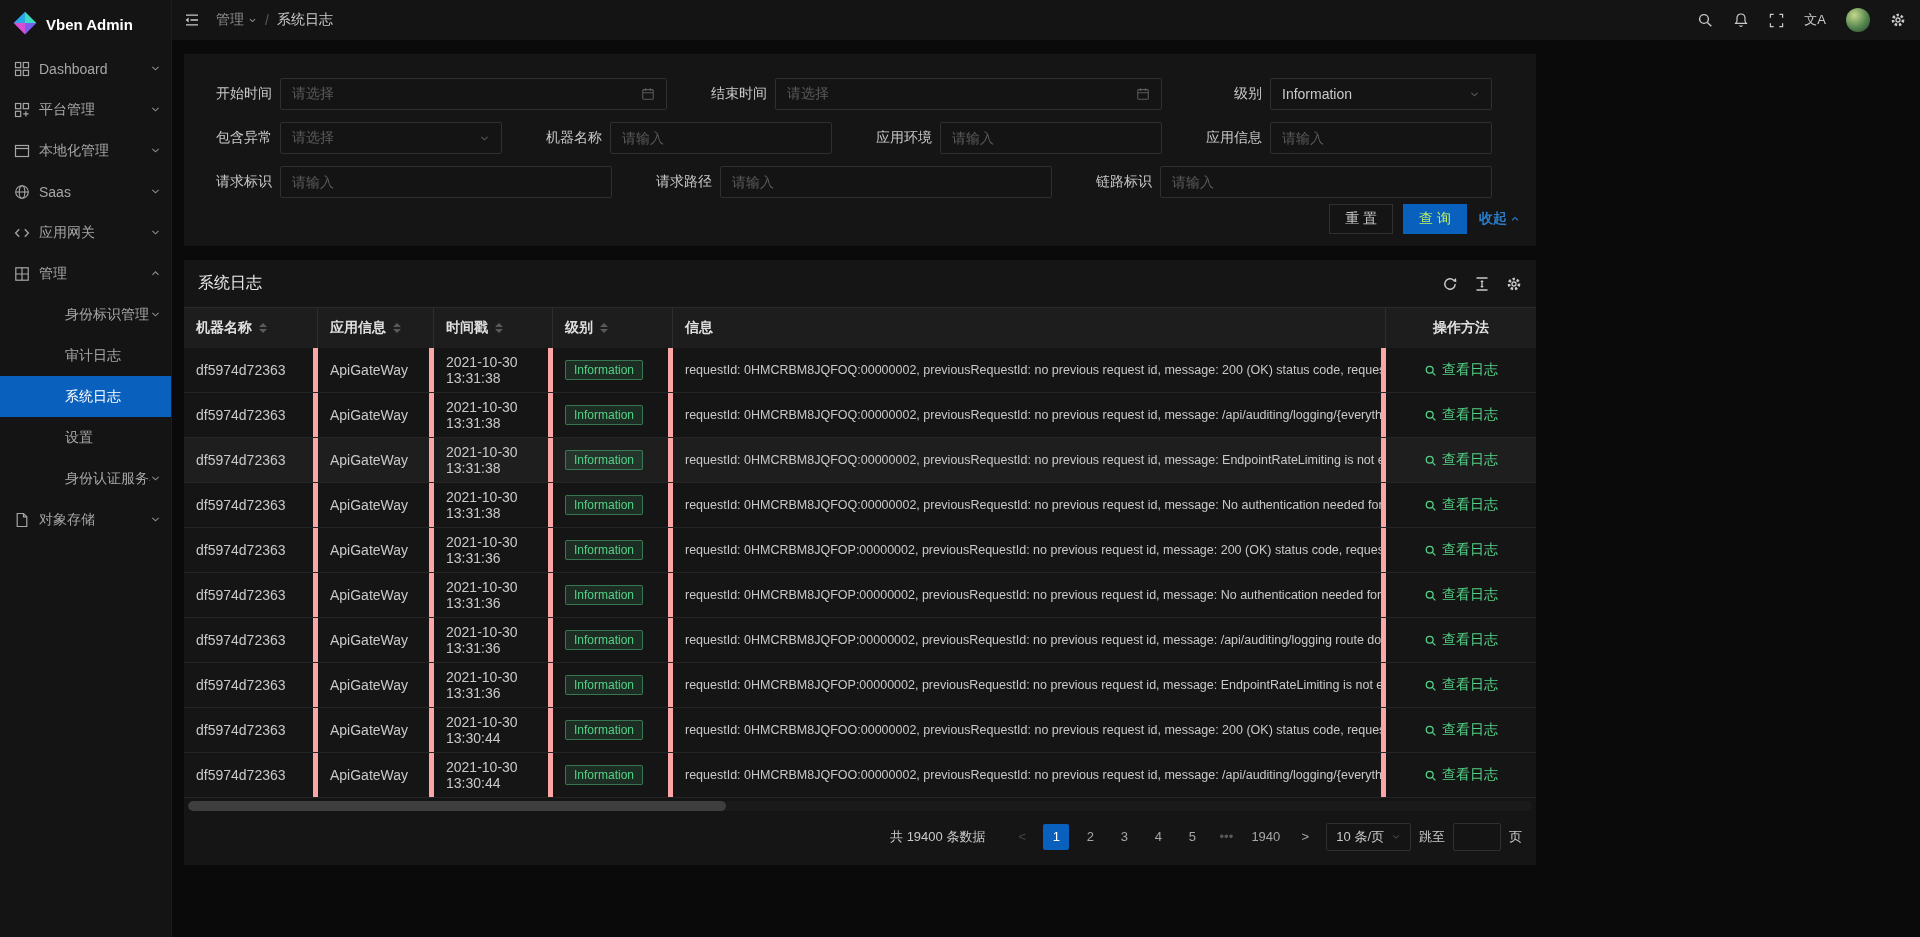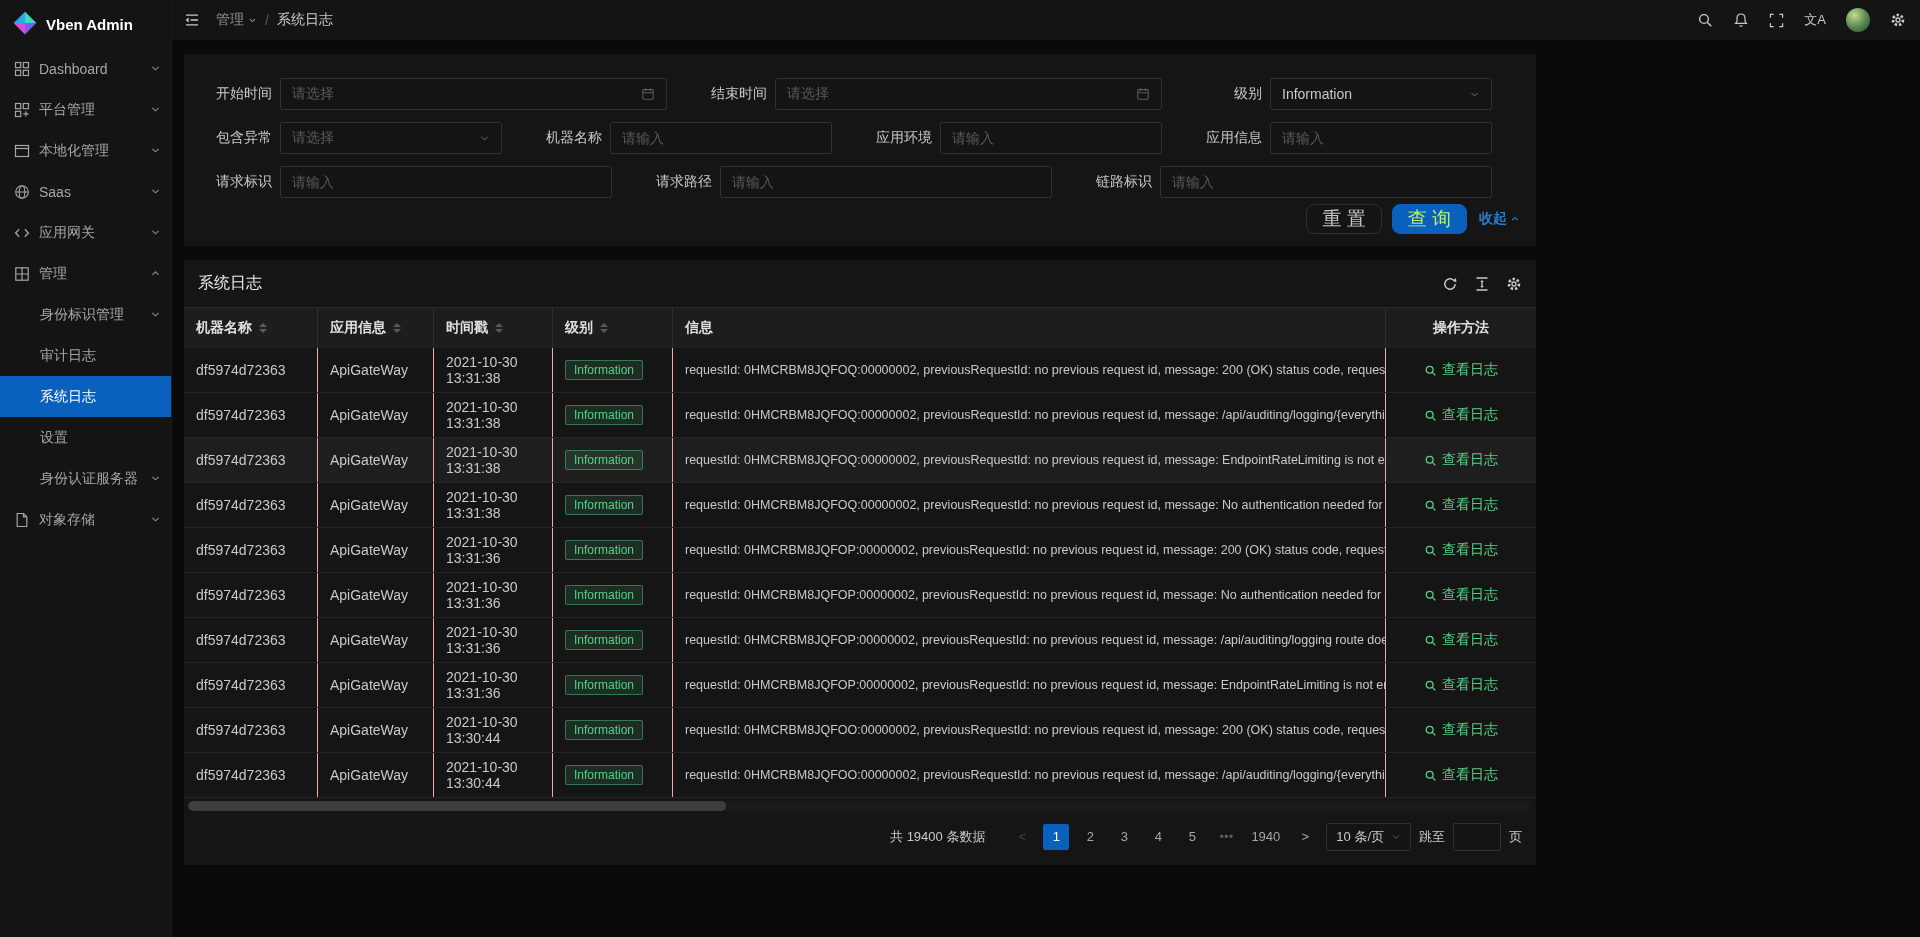--- a/index.html
+++ b/index.html
@@ -8,21 +8,21 @@
 
   
   .sidebar { position:absolute; left:0; top:0; bottom:0; width:172px; background:#141414; border-right:1px solid #1d1d1d; z-index:5; }
   .logo-row { height:48px; display:flex; align-items:center; gap:8px; padding:0 10px 0 12px; cursor:pointer; }
   .logo-title { color:#ffffff; font-size:15px; font-weight:700; white-space:nowrap; }
   .menu-item { height:41px; display:flex; align-items:center; padding:0 10px 0 14px; color:#a6a6a6; cursor:pointer; }
   .mi-icon { width:16px; height:16px; display:flex; flex:none; }
   .mi-icon svg { width:16px; height:16px; }
   .mi-label { flex:1; margin-left:9px; font-size:14px; white-space:nowrap; overflow:hidden; }
   .mi-chev { color:#8c8c8c; display:flex; flex:none; }
-  .submenu-item { height:41px; display:flex; align-items:center; padding:0 10px 0 40px; color:#a6a6a6; cursor:pointer; }
+  .submenu-item { height:41px; display:flex; align-items:center; padding:0 10px 0 65px; color:#a6a6a6; cursor:pointer; }
   .submenu-item .mi-label { margin-left:0; }
   .menu-item.active, .submenu-item.active { background:#0960bd; color:#fff; }
 
   
   .header { position:absolute; left:172px; right:0; top:0; height:40px; background:#141414; display:flex; align-items:center; padding:0 14px 0 12px; z-index:4; }
   .fold { color:#c9c9c9; display:flex; margin-right:16px; cursor:pointer; }
   .breadcrumb { display:flex; align-items:center; gap:8px; font-size:14px; }
   .bc-section { color:#8c8c8c; display:flex; align-items:center; gap:4px; cursor:pointer; }
   .bc-sep { color:#5a5a5a; }
   .bc-page { color:#c9c9c9; }
@@ -40,39 +40,39 @@
   .field { display:flex; align-items:center; padding-right:28px; min-width:0; }
   .span6 { grid-column:span 6; } .span8 { grid-column:span 8; } .span9 { grid-column:span 9; }
   .f-label { width:72px; text-align:right; margin-right:8px; color:#c9c9c9; font-size:14px; white-space:nowrap; flex:none; }
   .control { flex:1; height:32px; background:#141414; border:1px solid #303030; border-radius:2px; display:flex; align-items:center; padding:0 11px; font-size:14px; cursor:pointer; min-width:0; }
   .control .ph { color:#5a5a5a; flex:1; white-space:nowrap; overflow:hidden; }
   .control .val { color:#c9c9c9; flex:1; white-space:nowrap; overflow:hidden; }
   .ctrl-icon { color:#5a5a5a; display:flex; flex:none; }
   input.control { color:#c9c9c9; outline:none; cursor:text; }
   input::placeholder { color:#5a5a5a; }
   .f-actions { display:flex; justify-content:flex-end; align-items:center; gap:10px; margin-top:4px; }
-  .btn { height:30px; padding:0 15px; border-radius:8px; font-size:19px; display:flex; align-items:center; cursor:pointer; white-space:nowrap; }
+  .btn { height:30px; padding:0 15px; border-radius:0; font-size:14px; display:flex; align-items:center; cursor:pointer; white-space:nowrap; }
   .btn-reset { background:#141414; border:1px solid #303030; color:#c9c9c9; }
   .btn-primary { background:#0960bd; border:1px solid #0960bd; color:#bef264; }
   .collapse-link { color:#2a7dc9; display:flex; align-items:center; gap:3px; cursor:pointer; font-size:14px; margin-left:2px;font-weight:bold; }
 
   
   .table-card { background:#151515; margin-top:14px; padding-bottom:10px; }
   .tc-head { display:flex; align-items:center; padding:13px 14px; }
   .tc-title { font-size:16px; color:#eaeaea; flex:1; }
   .tc-tools { display:flex; gap:16px; color:#c9c9c9; align-items:center; }
   .tool { display:flex; cursor:pointer; }
 
   .thead, .trow { display:grid; grid-template-columns:134px 116px 119px 120px 1fr 150px; }
   .thead { background:#1d1d1d; border-top:1px solid #2a2a2a; }
   .th { padding:0 12px; height:40px; display:flex; align-items:center; color:#e0e0e0; font-weight:700; font-size:14px; border-right:1px solid #2e2e2e; }
   .th:last-child { border-right:none; justify-content:center; }
   .trow { border-bottom:1px solid #242424; }
   .trow.hovered { background:#1e1e1e; }
-  .td { padding:0 12px; height:44px; display:flex; align-items:center; border-right:1px solid #fca5a5; font-size:14px; color:#c9c9c9; min-width:0; }
+  .td { padding:0 12px; height:44px; display:flex; align-items:center; border-right:5px solid #fca5a5; font-size:14px; color:#c9c9c9; min-width:0; }
   .td:last-child { border-right:none; justify-content:center; }
   .c-msg { font-size:12.5px; overflow:hidden; }
   .msg-text { white-space:nowrap; flex:none; }
   .badge { font-size:12px; padding:2px 8px; border-radius:2px; background:rgba(85,209,135,0.13); border:1px solid rgba(85,209,135,0.45); color:#55d187; white-space:nowrap; }
   .view-link { color:#55d187; display:flex; align-items:center; gap:5px; cursor:pointer; font-size:14px; white-space:nowrap; }
 
   .sorters { display:inline-flex; flex-direction:column; margin-left:7px; gap:2px; }
   .caret-up { width:0; height:0; border-left:4px solid transparent; border-right:4px solid transparent; border-bottom:4px solid #5a5a5a; }
   .caret-down { width:0; height:0; border-left:4px solid transparent; border-right:4px solid transparent; border-top:4px solid #5a5a5a; }
 

